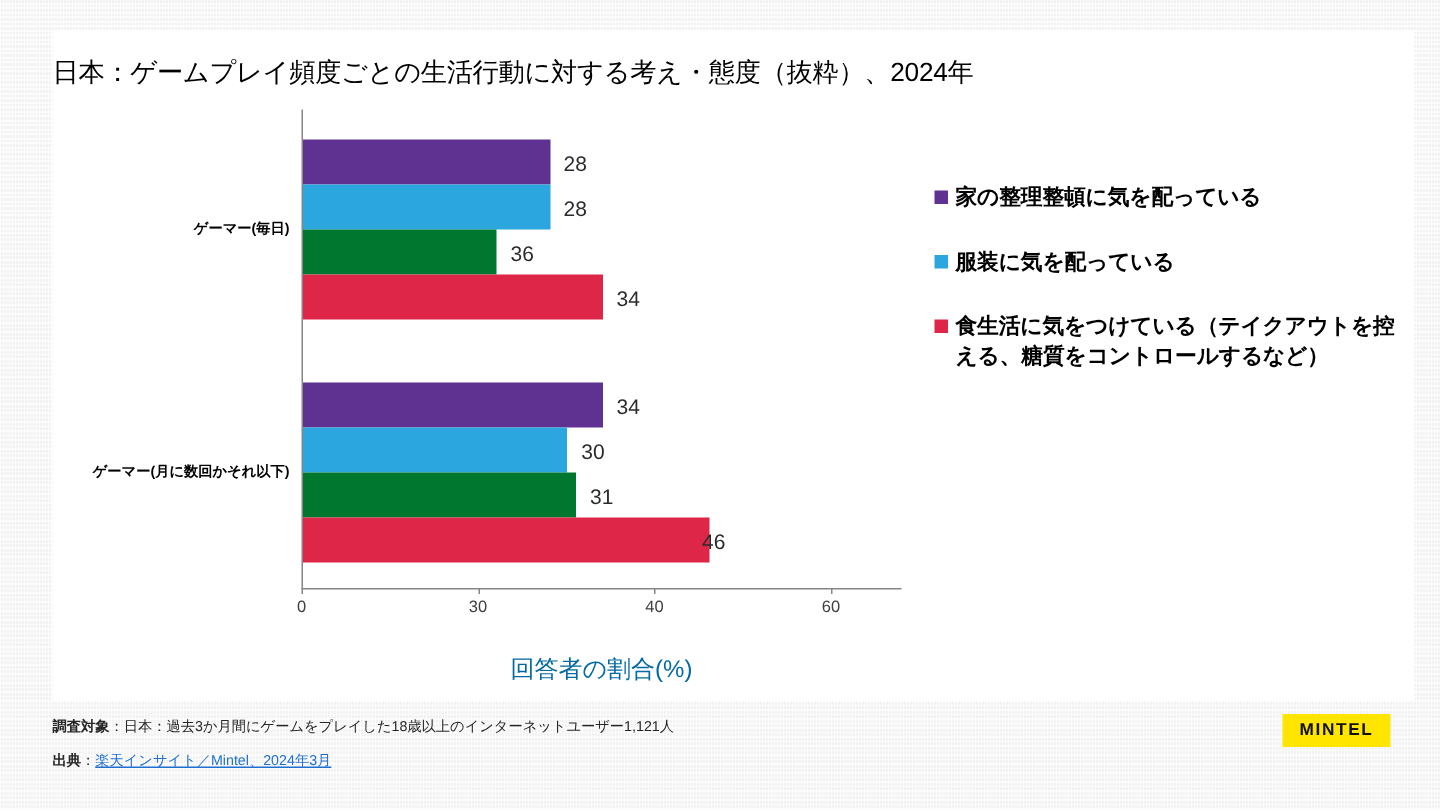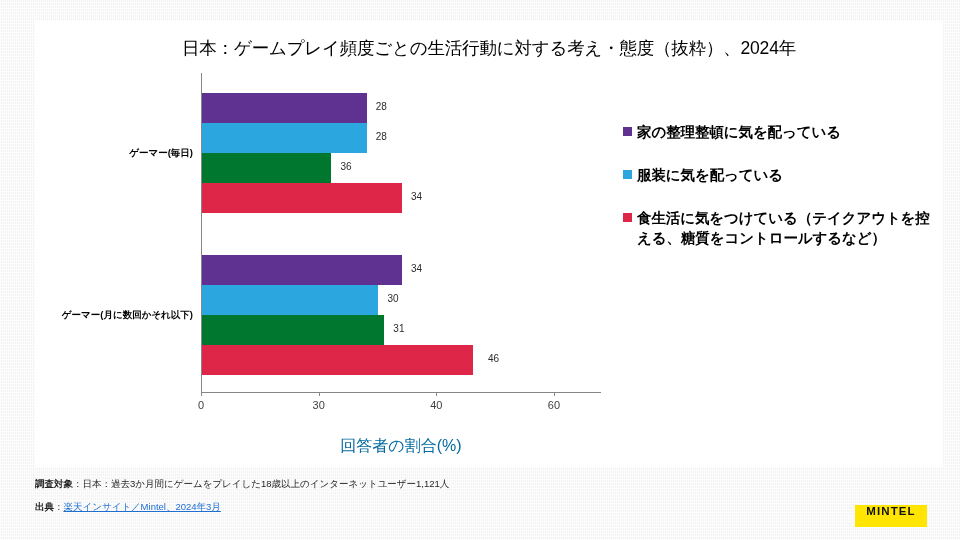--- a/index.html
+++ b/index.html
@@ -32,21 +32,20 @@
     width: 908px;
     height: 447px;
     background: #ffffff;
   }
 
   #chart-title {
     position: absolute;
     left: 0;
     top: 16px;
     width: 908px;
-    text-align: center;
     font-size: 17.5px;
     color: #000000;
     letter-spacing: -0.2px;
     white-space: nowrap;
   }
 
   
   #plot {
     position: absolute;
     left: 166px;   
@@ -97,21 +96,21 @@
   }
   .bar {
     position: absolute;
     left: 0;
     top: 0;
     height: 30px;
   }
   .bar-value {
     position: absolute;
     top: 8px;
-    font-size: 10px;
+    font-size: 14px;
     color: #2b2b2b;
     white-space: nowrap;
   }
 
   .cat-label {
     position: absolute;
     text-align: left;
     font-size: 9.5px;
     font-weight: bold;
     color: #000000;
@@ -175,26 +174,26 @@
     font-weight: bold;
   }
   .footer-link {
     color: #1f6fd0;
     text-decoration: underline;
   }
 
   #mintel-logo {
     position: absolute;
     left: 855px;
-    top: 505px;
+    top: 476px;
     width: 72px;
     height: 22px;
     background: #ffe500;
     display: flex;
-    align-items: flex-start;
+    align-items: center;
     justify-content: center;
   }
   #mintel-logo span {
     font-size: 11.5px;
     font-weight: bold;
     letter-spacing: 1.1px;
     color: #111111;
   }
 </style>
 </head>
@@ -246,21 +245,21 @@
             <div class="bar-row">
               <div class="bar" style="width: 176.471px; background: rgb(43, 166, 222);"></div>
               <div class="bar-value" style="left: 185.471px;">30</div>
             </div>
             <div class="bar-row">
               <div class="bar" style="width: 182.353px; background: rgb(0, 119, 47);"></div>
               <div class="bar-value" style="left: 191.353px;">31</div>
             </div>
             <div class="bar-row">
               <div class="bar" style="width: 270.588px; background: rgb(222, 38, 72);"></div>
-              <div class="bar-value" style="left: 286px;">46</div>
+              <div class="bar-value" style="left: 266px;">46</div>
             </div>
           </div>
         </div>
     </div>
 
     <div id="cat-labels">
         <div class="cat-label" style="right: 750px; top: 133px;">ゲーマー(毎日)</div>
         <div class="cat-label" style="right: 750px; top: 295px;">ゲーマー(月に数回かそれ以下)</div>
       </div>
 

